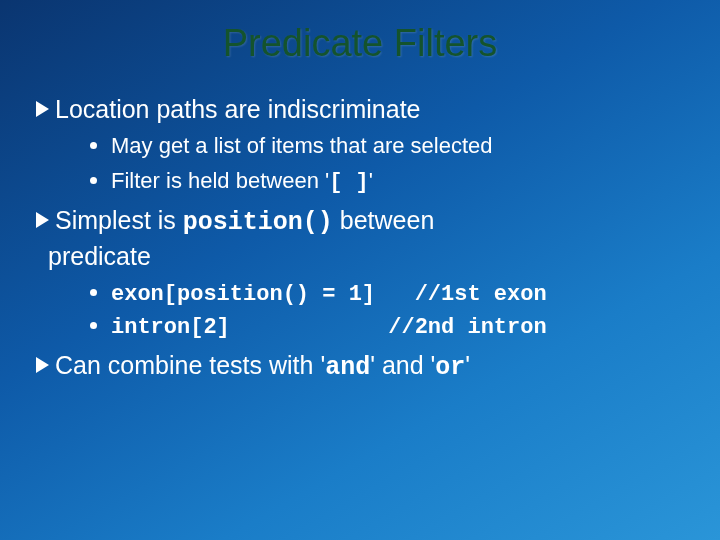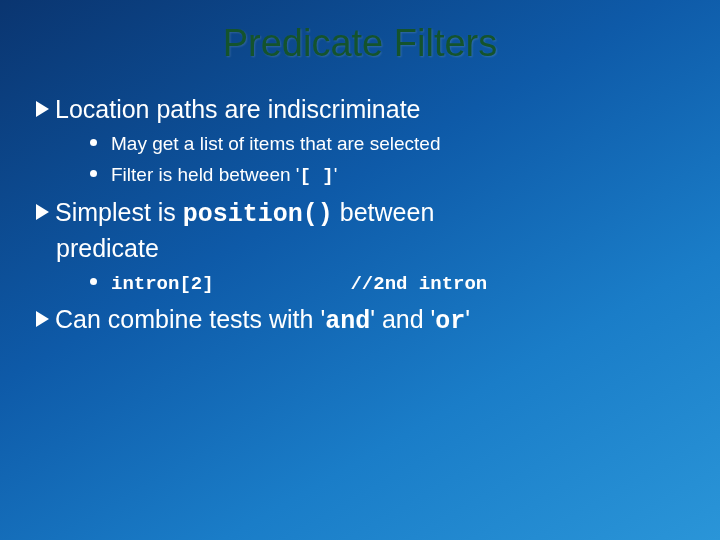--- a/index.html
+++ b/index.html
@@ -22,33 +22,33 @@
   .top-item { margin-bottom: 4px; }
   .arrow {
     display: inline-block;
     width: 0; height: 0;
     border-top: 8px solid transparent;
     border-bottom: 8px solid transparent;
     border-left: 13px solid #ffffff;
     margin-right: 6px;
     vertical-align: 1px;
   }
-  .sub-list { margin-left: 54px; font-size: 19px; margin-bottom: 6px; }
+  .sub-list { margin-left: 54px; font-size: 22px; margin-bottom: 6px; }
   .sub-item { margin-bottom: 2px; }
   .dot {
     display: inline-block;
     width: 7px; height: 7px;
     background: #ffffff;
     border-radius: 50%;
     margin-right: 14px;
     vertical-align: 4px;
   }
   .mono { font-family: "Courier New", monospace; font-weight: bold; }
   .code-line { white-space: pre; }
-  .indent-cont { margin-left: 20px; }
+  .indent-cont { margin-left: 12px; }
 </style>
 </head>
 <body>
 
 <h1 class="title">Predicate Filters</h1>
 
 <div class="content">
 
   <div class="top-item">
     <span class="arrow"></span><span>Location paths are indiscriminate</span>
@@ -63,20 +63,21 @@
     <div class="sub-item">
       <span class="dot"></span><span>Filter is held between '</span><span class="mono">[ ]</span><span>'</span>
     </div>
   </div>
 
   <div class="top-item">
     <span class="arrow"></span><span>Simplest is </span><span class="mono">position()</span><span> between</span>
     <div class="indent-cont">predicate</div>
   </div>
   <div class="sub-list">
+    <div class="sub-item code-line"><span class="dot"></span><span class="mono">exon[position() = 1]   //1st exon</span></div>
     <div class="sub-item code-line"><span class="dot"></span><span class="mono">intron[2]            //2nd intron</span></div>
   </div>
 
   <div class="top-item">
     <span class="arrow"></span><span>Can combine tests with '</span><span class="mono">and</span><span>' and '</span><span class="mono">or</span><span>'</span>
   </div>
 
 </div>
 
 </body></html>

